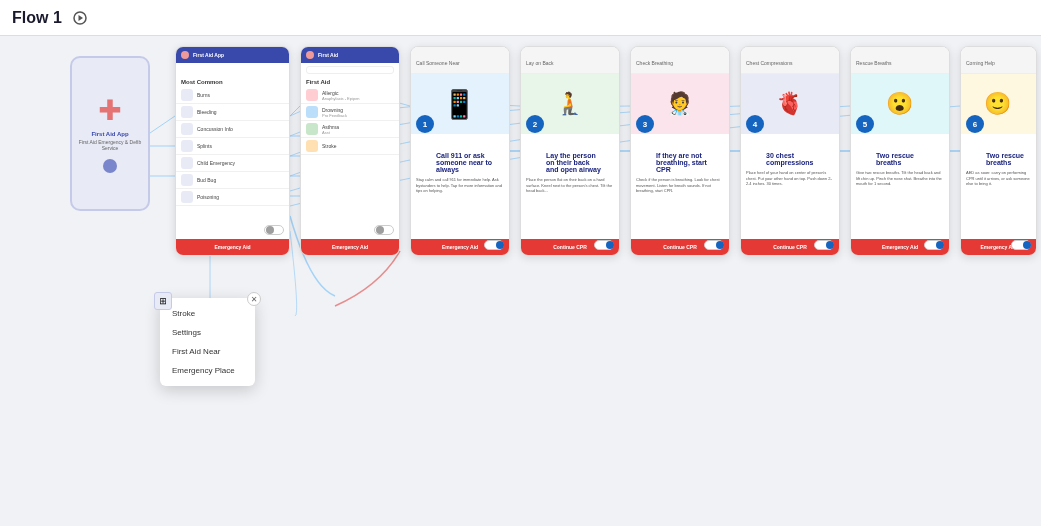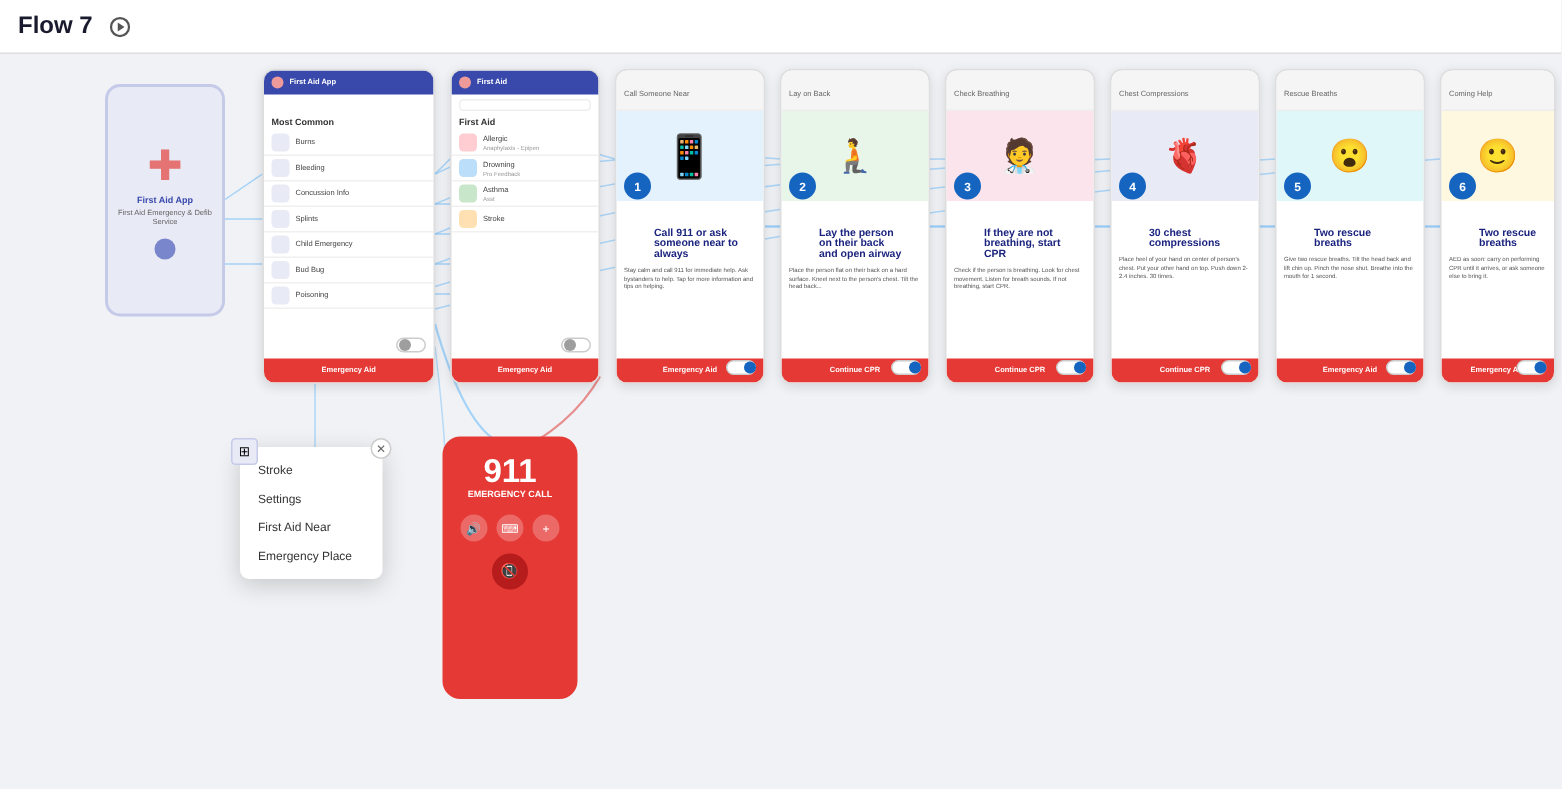--- a/index.html
+++ b/index.html
@@ -375,21 +375,21 @@
       background: #9e9e9e;
       border-radius: 50%;
       margin-top: 0px;
       margin-left: 1px;
     }
   </style>
 </head>
 <body>
 
 <div id="header">
-  <span class="flow-title">Flow 7</span>
+  <span class="flow-title">Flow 1</span>
   <button class="play-btn">
     <svg width="14" height="14" viewBox="0 0 14 14">
         <circle cx="7" cy="7" r="6" fill="none" stroke="#555" stroke-width="1.5"></circle>
         <polygon points="5.5,4 10,7 5.5,10" fill="#555"></polygon>
       </svg>
   </button>
 </div>
 
 <div id="canvas">
 
@@ -599,24 +599,14 @@
 
   <div class="context-menu">
     <div class="context-menu-icon">⊞</div>
     <div class="context-menu-close">✕</div>
     <div class="context-menu-item">Stroke</div>
     <div class="context-menu-item">Settings</div>
     <div class="context-menu-item">First Aid Near</div>
     <div class="context-menu-item">Emergency Place</div>
   </div>
 
-  <div class="phone-popup">
-    <div class="popup-911">911</div>
-    <div class="popup-label">EMERGENCY CALL</div>
-    <div class="popup-controls">
-      <div class="popup-btn">🔊</div>
-      <div class="popup-btn">⌨</div>
-      <div class="popup-btn">+</div>
-    </div>
-    <div class="popup-hangup">📵</div>
-  </div>
 
 </div>
 
 </body></html>

